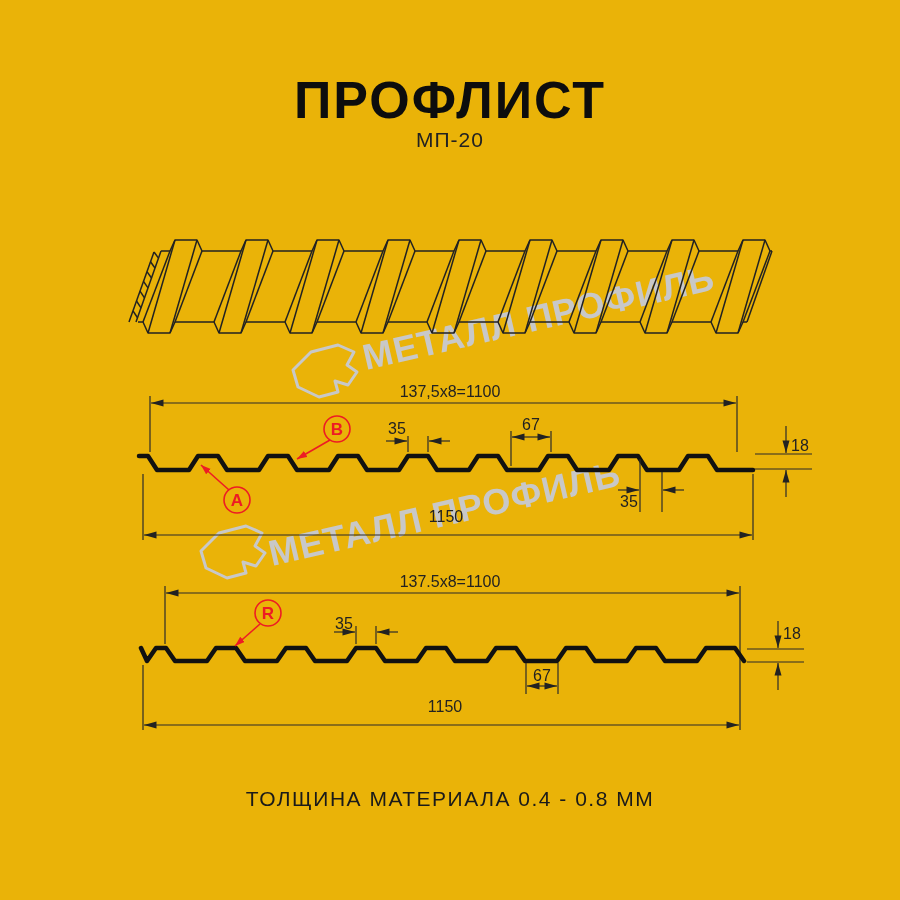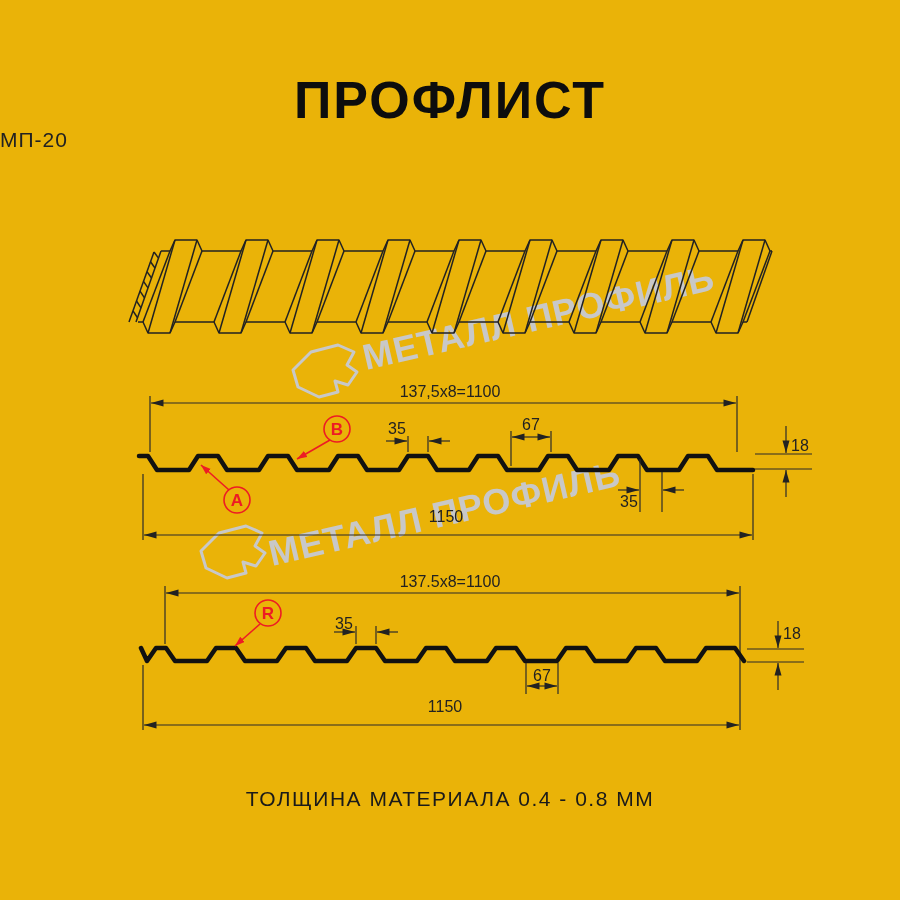--- a/index.html
+++ b/index.html
@@ -1,20 +1,20 @@
 <!DOCTYPE html>
 <html><head>
 <meta charset="utf-8">
 <style>
   html,body{margin:0;padding:0;background:#fff;}
   .page{position:relative;width:900px;height:900px;background:#eab308;overflow:hidden;
         font-family:"Liberation Sans",sans-serif;}
   .title{position:absolute;top:70px;left:0;width:100%;text-align:center;
          font-size:52px;font-weight:800;letter-spacing:2px;color:#0d0d0d;}
-  .subtitle{position:absolute;top:128px;left:0;width:100%;
+  .subtitle{position:absolute;top:128px;left:0;width:100%;text-align:center;
          font-size:21px;font-weight:500;letter-spacing:1px;color:#222;}
   .footer-note{position:absolute;top:787px;left:0;width:100%;text-align:center;
          font-size:21px;font-weight:400;letter-spacing:1.5px;color:#1a1a1a;}
   svg.draw{position:absolute;left:0;top:0;}
   .dimtxt{font-family:"Liberation Sans",sans-serif;font-size:16px;fill:#222;}
   .mktxt{font-family:"Liberation Sans",sans-serif;font-size:17px;font-weight:600;fill:#ed1c24;}
   .wmtxt{font-family:"Liberation Sans",sans-serif;font-size:36px;font-weight:700;
          fill:#c8c8c8;letter-spacing:1px;}
   .thin{stroke:#2b2b2b;stroke-width:1.2;fill:none;}
   .profile{stroke:#111;stroke-width:4.5;fill:none;stroke-linejoin:round;stroke-linecap:round;}

